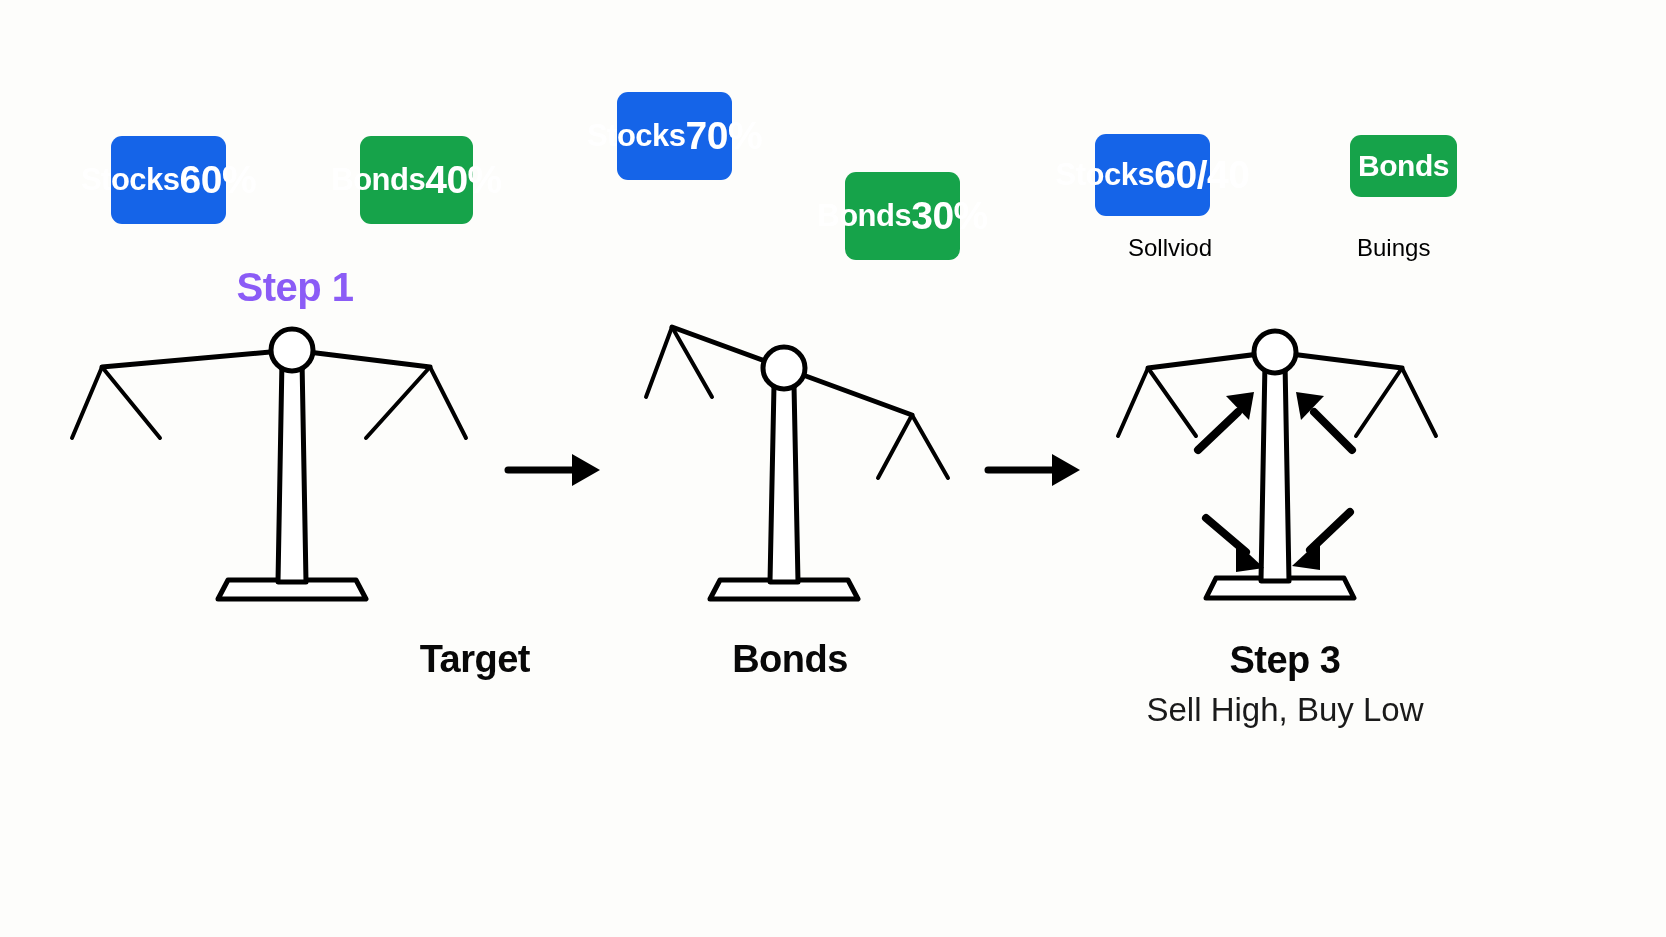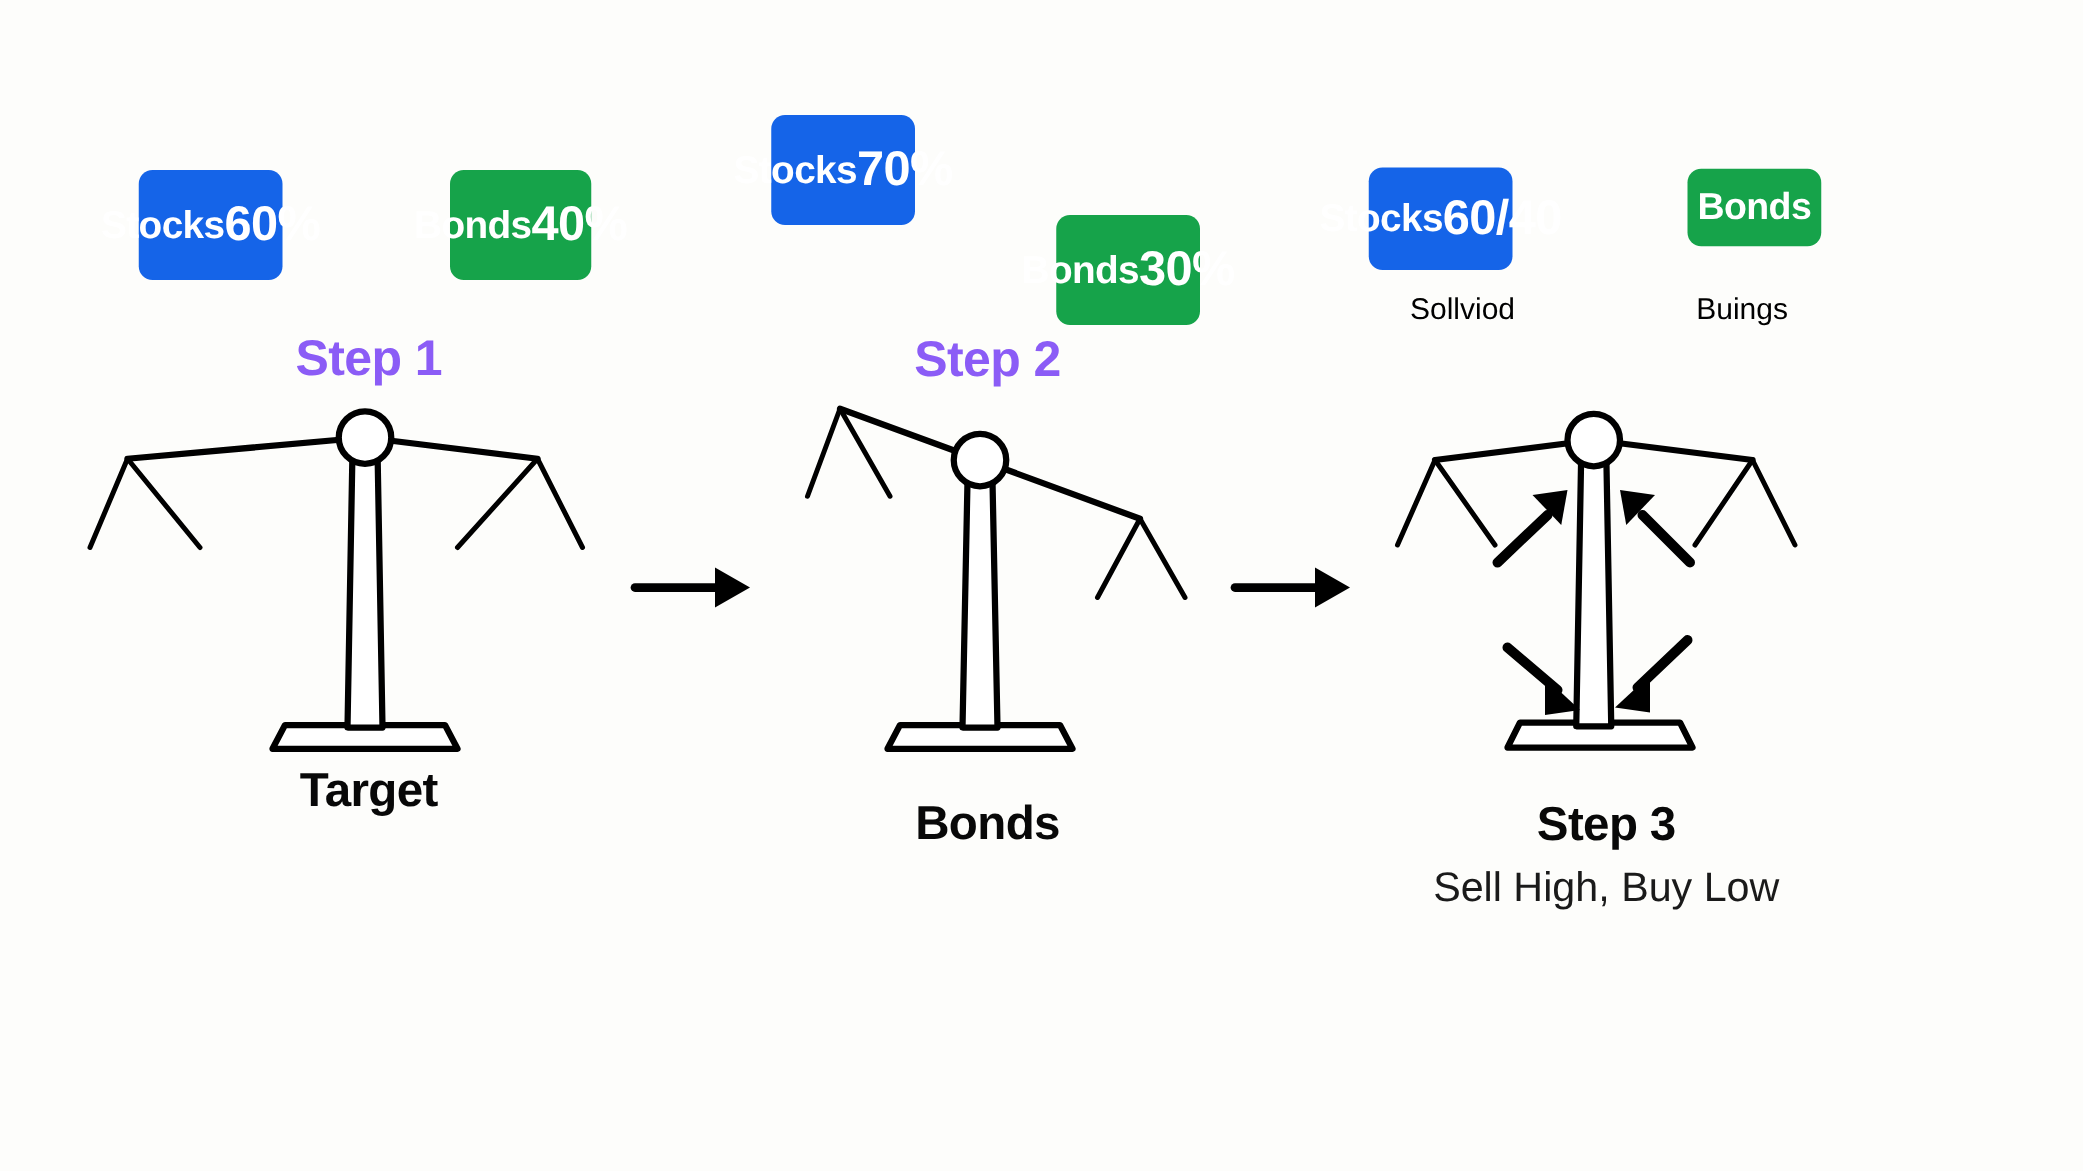--- a/index.html
+++ b/index.html
@@ -37,21 +37,21 @@
   .caption {
     position: absolute;
     width: 100%;
     text-align: center;
     font-weight: bold;
     font-size: 38px;
     letter-spacing: -0.5px;
     color: #080808;
     white-space: nowrap;
   }
-  #cap-1 { top: 612px; }
+  #cap-1 { top: 638px; text-align: right; }
   #cap-2 { top: 638px; }
   #cap-3 { top: 639px; }
 
   #sub-3 {
     position: absolute;
     top: 691px;
     width: 100%;
     text-align: center;
     font-size: 33px;
     color: #1a1a1a;
@@ -138,21 +138,20 @@
 
     <div class="caption" id="cap-1">Target</div>
   </div>
 
   <svg class="arrow-between" id="arrow-a" width="110" height="60" viewBox="0 0 110 60">
     <line x1="8" y1="30" x2="78" y2="30" stroke="#000" stroke-width="7" stroke-linecap="round"></line>
     <path d="M72 14 L100 30 L72 46 Z" fill="#000"></path>
   </svg>
 
   <div class="panel" id="panel-2">
-    <div class="title" id="title-2">Step 2</div>
 
     <svg class="scale-svg" width="460" height="320" viewBox="0 0 460 320">
       <path d="M160 280 L288 280 L298 299 L150 299 Z" fill="#ffffff" stroke="#000" stroke-width="5" stroke-linejoin="round"></path>
       <path d="M214 85 L210 282 L238 282 L234 85 Z" fill="#ffffff" stroke="#000" stroke-width="5" stroke-linejoin="round"></path>
 
       <line x1="112" y1="27" x2="224" y2="68" stroke="#000" stroke-width="5" stroke-linecap="round"></line>
       <line x1="224" y1="68" x2="352" y2="115" stroke="#000" stroke-width="5" stroke-linecap="round"></line>
       <circle cx="224" cy="68" r="21" fill="#ffffff" stroke="#000" stroke-width="5"></circle>
 
       <line x1="112" y1="27" x2="86" y2="97" stroke="#000" stroke-width="4" stroke-linecap="round"></line>

